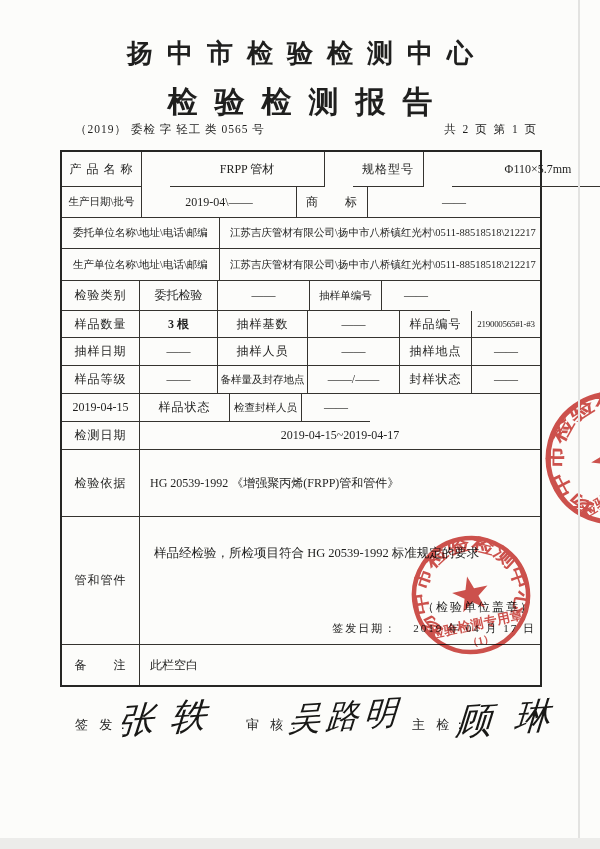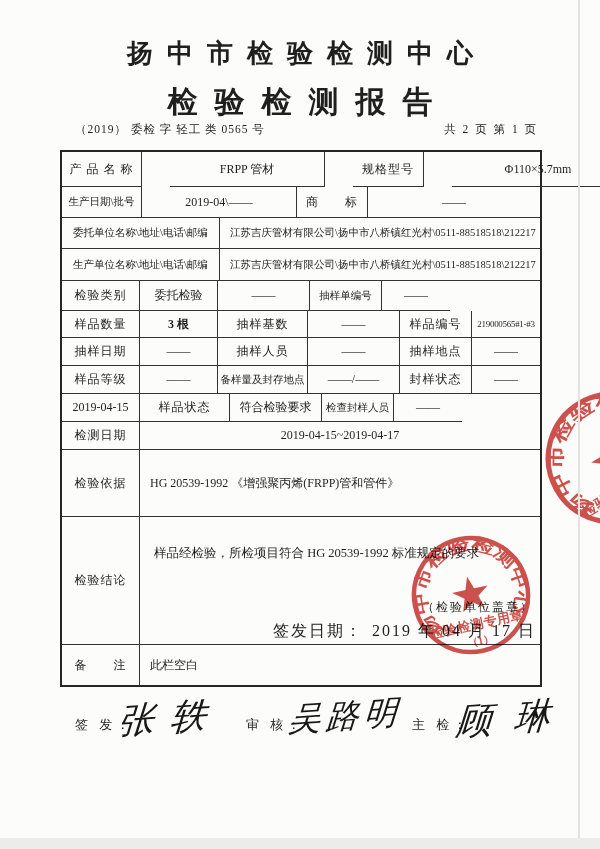--- a/index.html
+++ b/index.html
@@ -36,21 +36,21 @@
   .trow .tcell:last-child{border-right:none;}
   .trow:last-child .tcell{border-bottom:none;}
   .tcell.label{letter-spacing:1px;}
   .tcell.small{font-size:10.5px;letter-spacing:0;}
   .tcell.tiny{font-size:9px;letter-spacing:-0.3px;}
   .tcell.left{justify-content:flex-start;padding-left:10px;}
   
   .tcell.concl{position:relative;display:block;}
   .concl-text{margin:28px 10px 0 14px;font-size:12.5px;text-align:left;}
   .concl-note{position:absolute;right:6px;top:82px;font-size:12px;letter-spacing:2px;}
-  .concl-sign{position:absolute;right:4px;top:104px;font-size:16px;display:flex;gap:9px;letter-spacing:2px;}
+  .concl-sign{position:absolute;right:4px;top:104px;font-size:11px;display:flex;gap:16px;letter-spacing:2px;}
   
   .sig-row{position:absolute;left:62px;top:698px;width:510px;height:70px;}
   .sig-label{position:absolute;font-size:13px;letter-spacing:4px;top:18px;}
   .sig-name{
     position:absolute;top:-4px;font-size:36px;font-style:italic;color:#181816;
     transform:rotate(-4deg) skewX(-8deg);white-space:nowrap;
   }
   .sig-1{left:56px;letter-spacing:16px;}
   .sig-2{left:226px;font-size:33px;letter-spacing:5px;}
   .sig-3{left:394px;letter-spacing:22px;}
@@ -128,34 +128,33 @@
       <div class="tcell label" style="width: 78px;">样品等级</div>
       <div class="tcell " style="width: 78px;">——</div>
       <div class="tcell label small" style="width: 90px;">备样量及封存地点</div>
       <div class="tcell " style="width: 92px;">——/——</div>
       <div class="tcell label" style="width: 72px;">封样状态</div>
       <div class="tcell " style="width: 68px;">——</div>
     </div>
     <div class="trow" style="height: 28px;">
       <div class="tcell " style="width: 78px;">2019-04-15</div>
       <div class="tcell label" style="width: 90px;">样品状态</div>
-      <div class="tcell " style="width: 92px;">符合检验要求</div>
       <div class="tcell label small" style="width: 72px; text-align: right;">检查封样人员</div>
       <div class="tcell " style="width: 68px;">——</div>
     </div>
     <div class="trow" style="height: 28px;">
       <div class="tcell label" style="width: 78px;">检测日期</div>
       <div class="tcell " style="width: 400px;">2019-04-15~2019-04-17</div>
     </div>
     <div class="trow" style="height: 67px;">
       <div class="tcell label" style="width: 78px;">检验依据</div>
       <div class="tcell left" style="width: 400px;">HG 20539-1992 《增强聚丙烯(FRPP)管和管件》</div>
     </div>
     <div class="trow" style="height: 128px;">
-      <div class="tcell label" style="width: 78px;">检验结论</div>
+      <div class="tcell label" style="width: 78px;">管和管件</div>
       <div class="tcell concl" style="width: 400px;">
         <div class="concl-text">样品经检验，所检项目符合 HG 20539-1992 标准规定的要求</div>
         <div class="concl-note">（检验单位盖章）</div>
         <div class="concl-sign">
           <span>签发日期：</span>
           <span>2019 年 04 月 17 日</span>
         </div>
       </div>
     </div>
     <div class="trow" style="height: 40px;">

